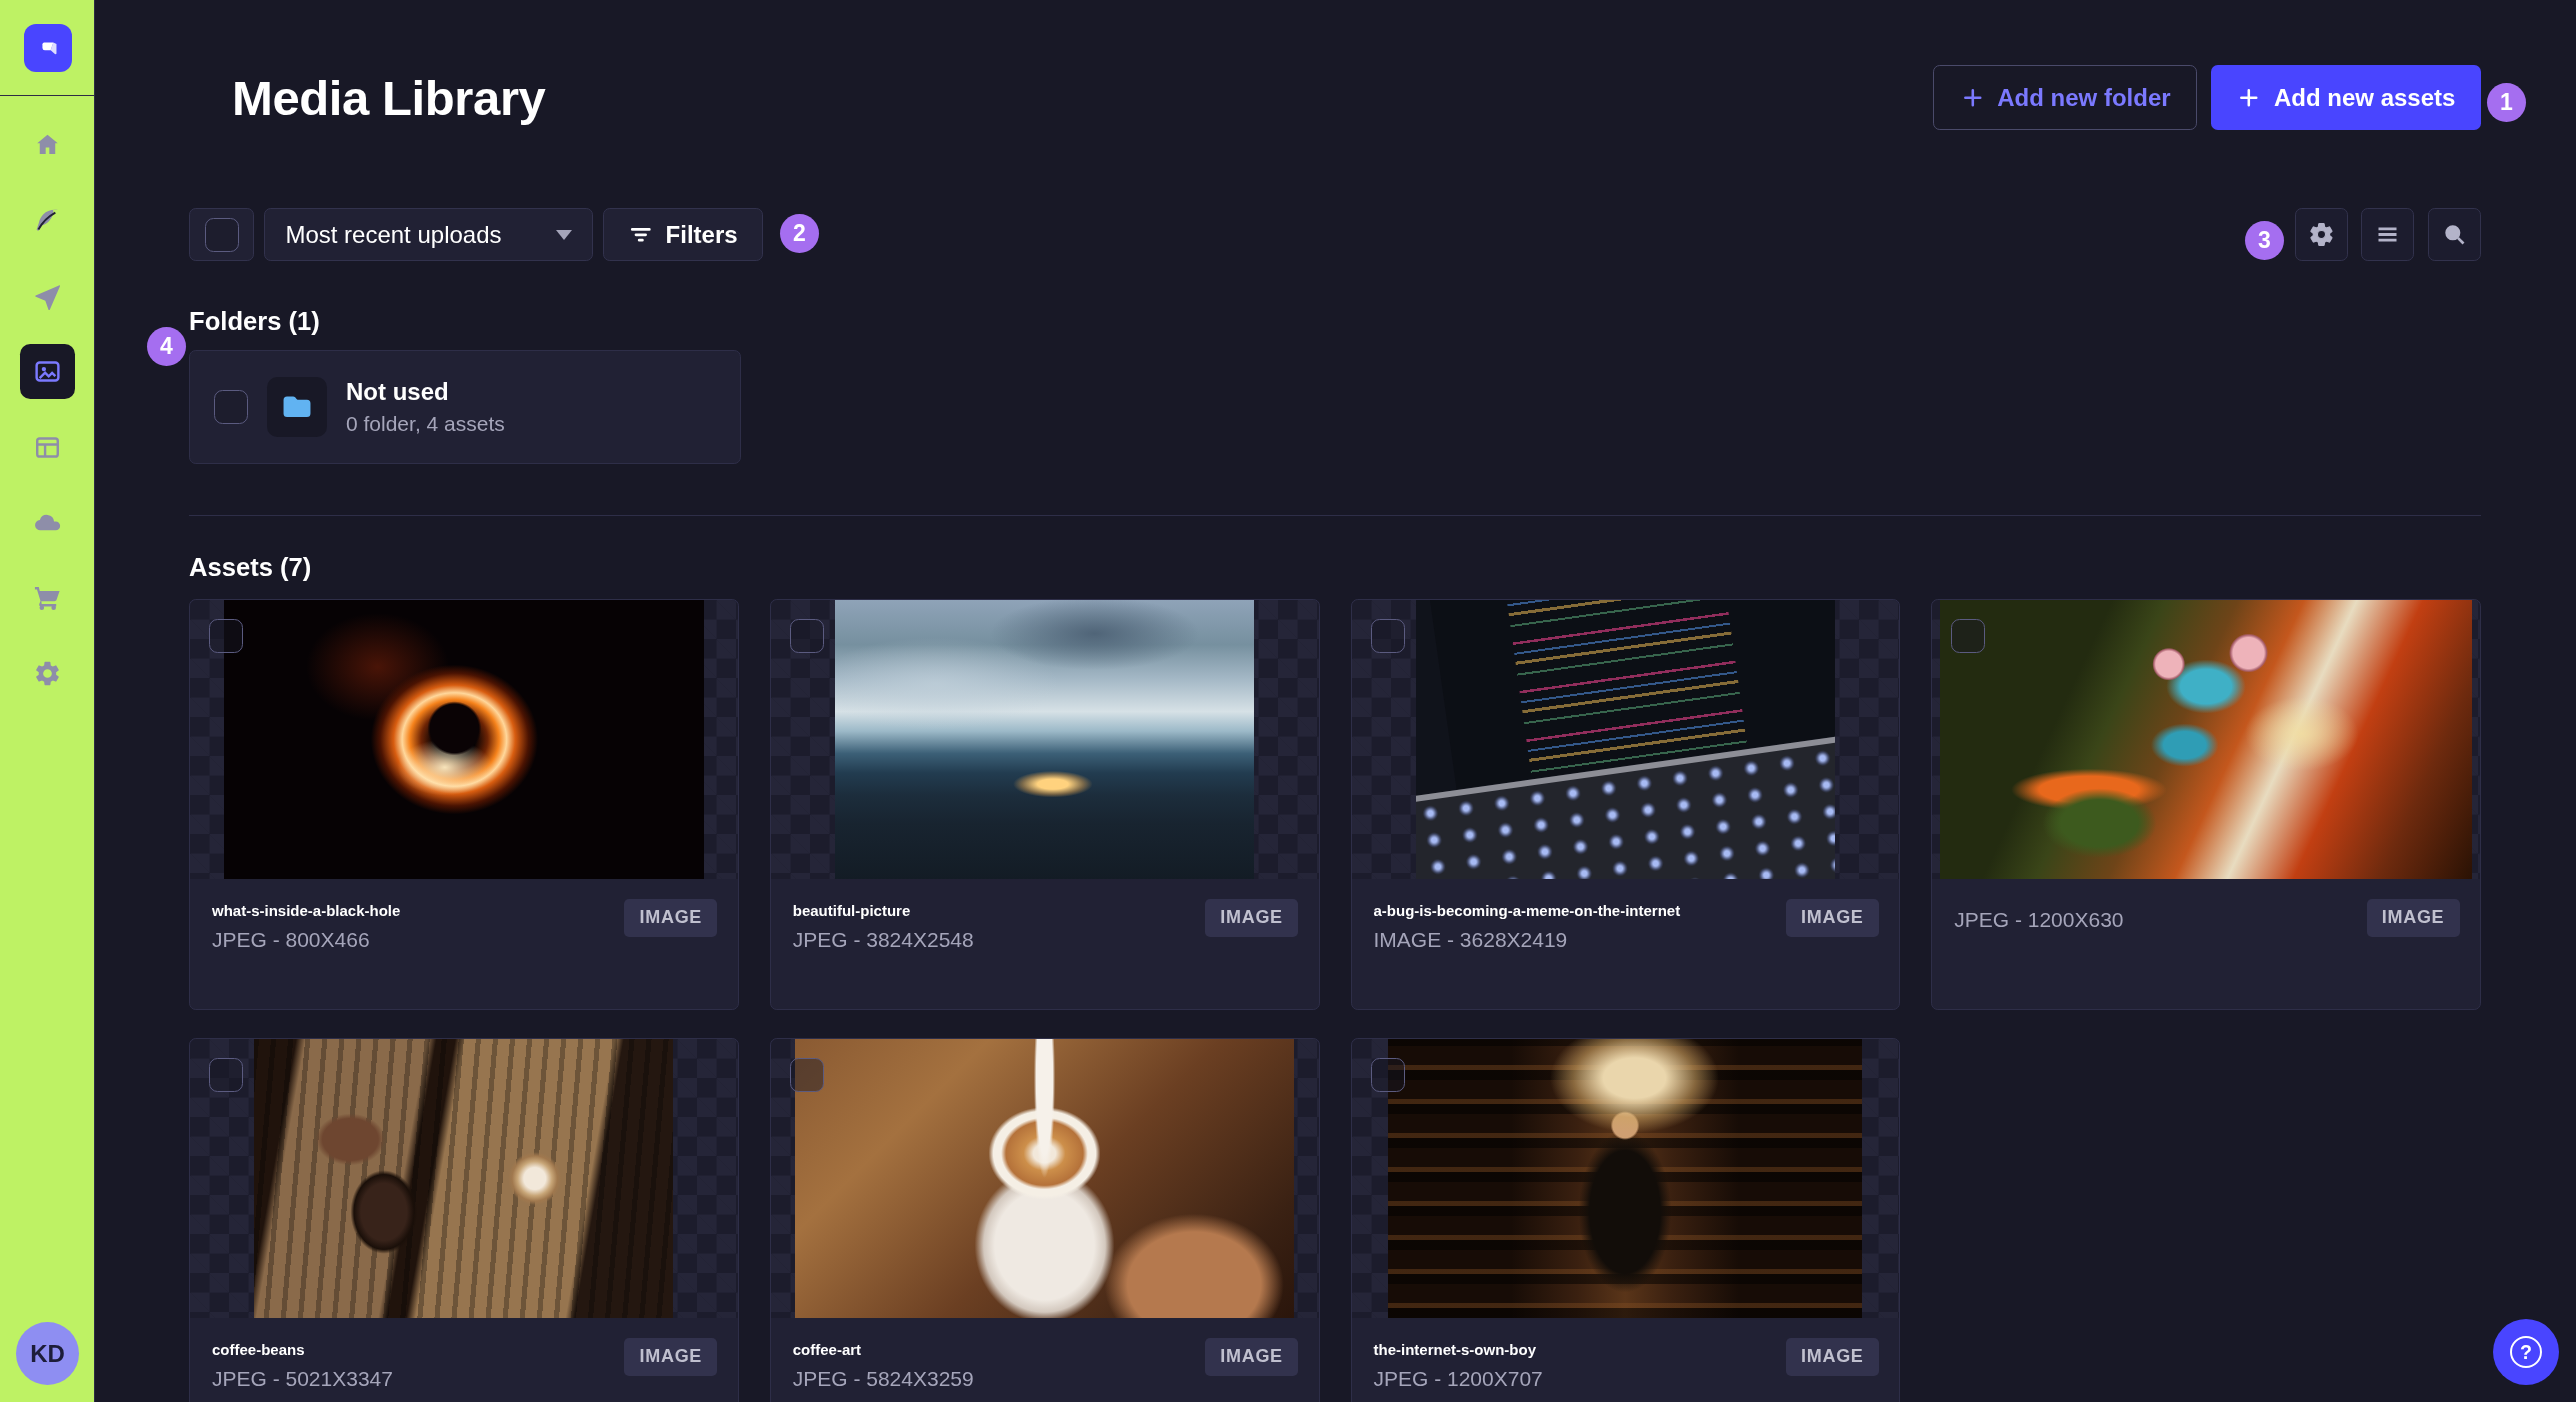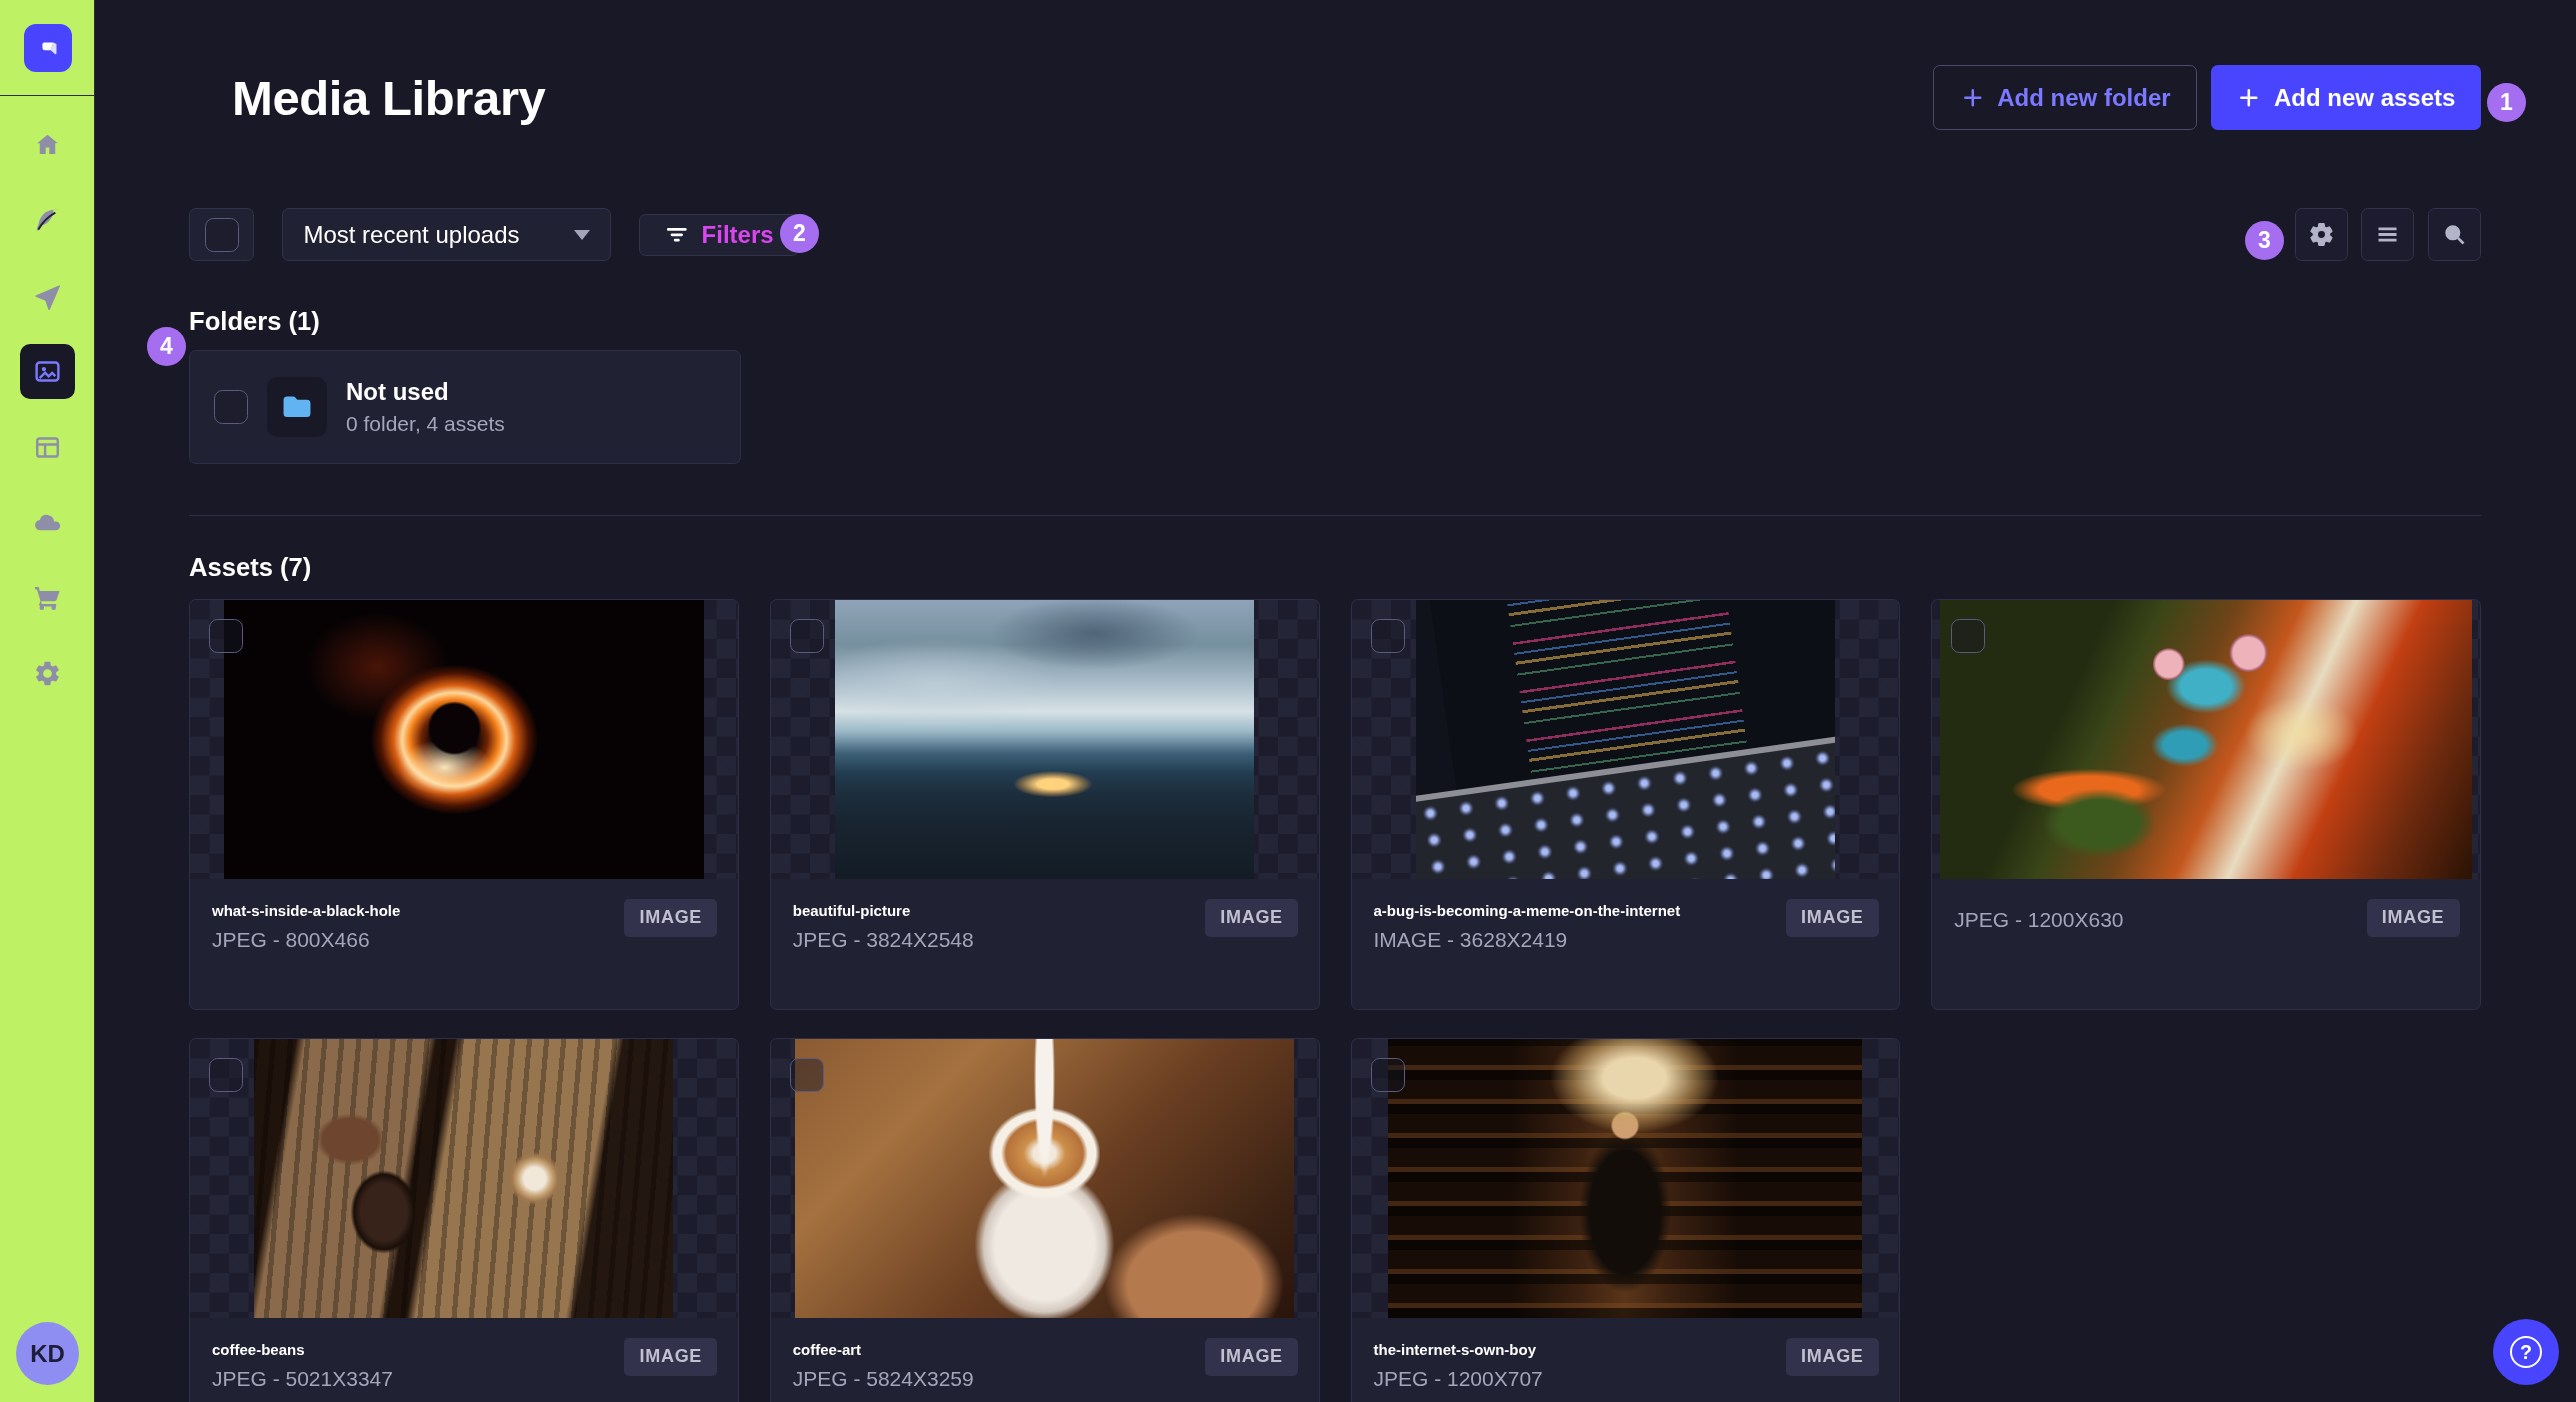--- a/index.html
+++ b/index.html
@@ -42,32 +42,32 @@
   .header-actions { display:flex; gap:13.6px; align-items:center; }
   .btn { height:65px; border-radius:6.8px; border:none; display:flex; align-items:center;
          gap:12px; padding:0 25.6px; font-size:24px; font-weight:600; cursor:pointer;
          font-family:inherit; }
   .btn-outline { background:transparent; border:0.9px solid #4a4a6a; color:#7b79ff; }
   .btn-outline svg { stroke:#7b79ff; }
   .btn-primary { background:#4945ff; color:#fff; }
   .btn-primary svg { stroke:#fff; }
   .plus-svg { width:25.6px; height:25.6px; fill:none; stroke-width:2.4; stroke-linecap:round; }
   
-  .toolbar { margin-top:78px; display:flex; gap:28px; align-items:center; height:53px; }
+  .toolbar { margin-top:78px; display:flex; gap:10px; align-items:center; height:53px; }
   .check-wrap { width:65px; height:53px; border:0.9px solid #32324d; background:#212134;
                 border-radius:6.8px; display:flex; align-items:center; justify-content:center; }
   .checkbox { width:34px; height:34px; border:1.7px solid #5b5b80; border-radius:8.5px;
               background:rgba(24,24,38,.45); display:inline-block; cursor:pointer; }
   .dropdown { width:329px; height:53px; border:0.9px solid #32324d; background:#212134;
               border-radius:6.8px; display:flex; align-items:center; justify-content:space-between;
               padding:0 20.4px; font-size:24px; color:#fff; cursor:pointer; font-family:inherit; }
   .caret { width:0; height:0; border-left:8.5px solid transparent; border-right:8.5px solid transparent;
            border-top:10.2px solid #a5a5ba; }
-  .btn-filters { height:42px; border:0.9px solid #32324d; background:#212134; border-radius:6.8px;
-                 display:flex; align-items:center; gap:12px; padding:0 24px; color:#d946ef;
+  .btn-filters { height:53px; border:0.9px solid #32324d; background:#212134; border-radius:6.8px;
+                 display:flex; align-items:center; gap:12px; padding:0 24px; color:#ffffff;
                  font-size:24px; font-weight:600; cursor:pointer; font-family:inherit;text-align:right; }
   .filter-svg { width:25.6px; height:25.6px; stroke:#fff; stroke-width:2.6; stroke-linecap:round; fill:none; }
   .toolbar-right { margin-left:auto; display:flex; gap:13.6px; }
   .icon-btn { width:53px; height:53px; border:0.9px solid #32324d; background:#1c1c2e;
               border-radius:6.8px; display:flex; align-items:center; justify-content:center; cursor:pointer; }
   .icon-btn svg { width:27px; height:27px; fill:#b3b3c9; stroke:#b3b3c9; }
   
   h2 { font-size:25.6px; font-weight:600; line-height:29px; }
   .folders-heading { margin-top:46px; }
   .folder-card { margin-top:13.6px; width:552px; height:114px; background:#212134;

